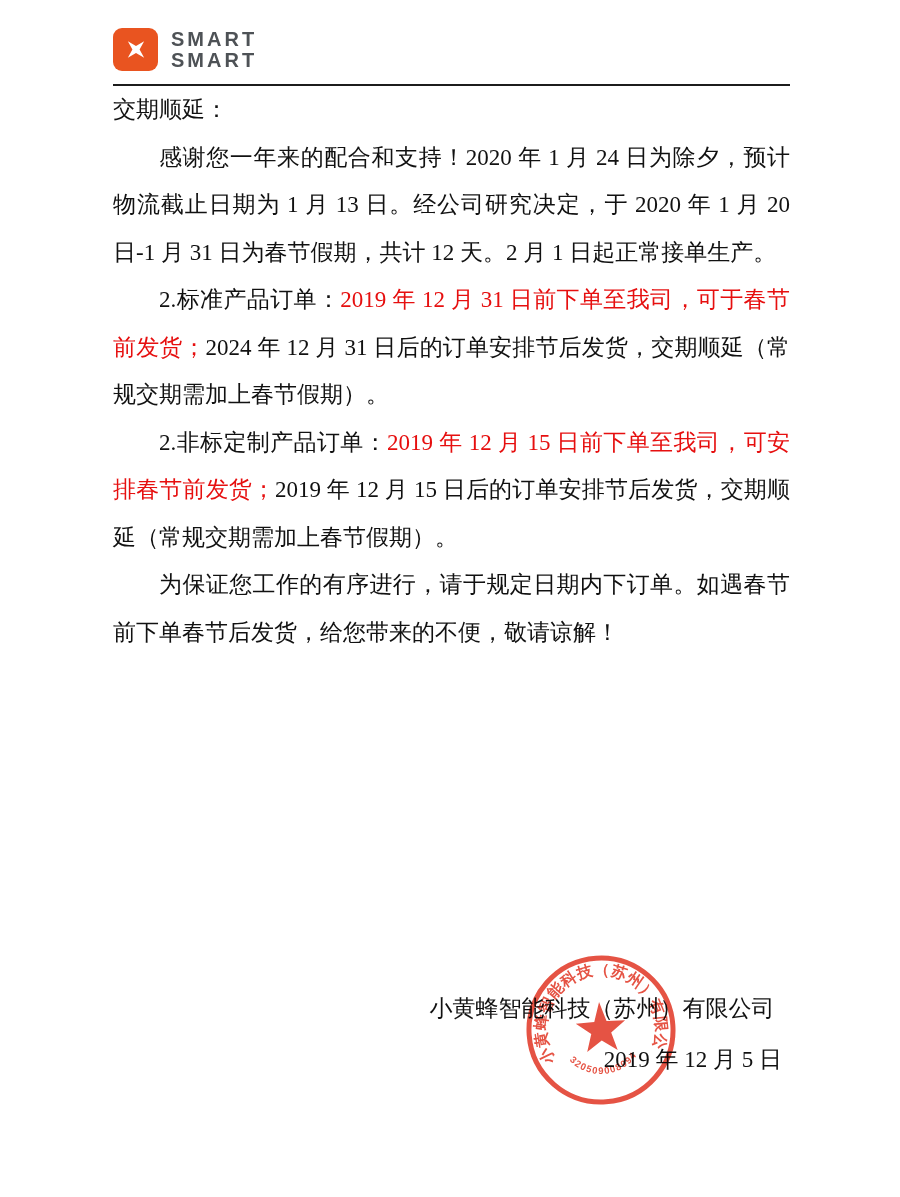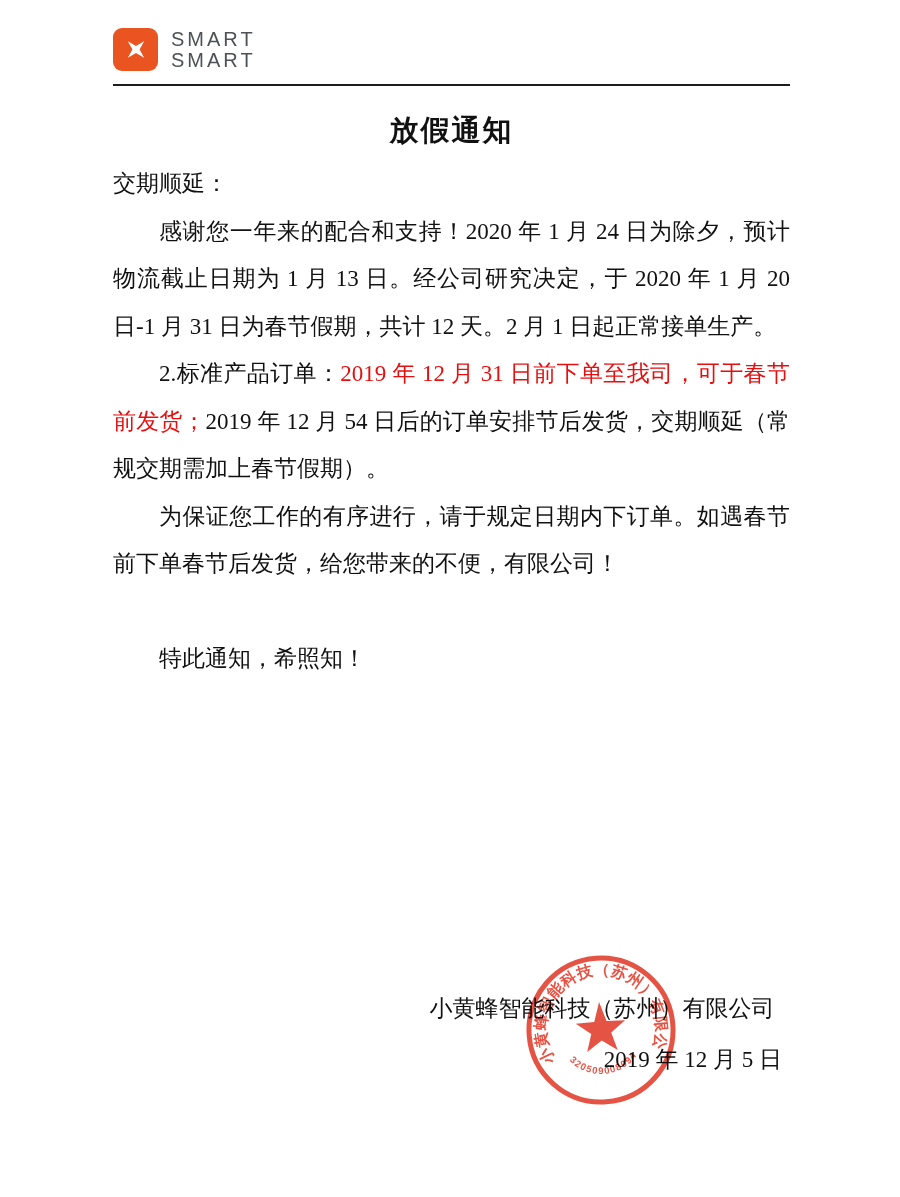--- a/index.html
+++ b/index.html
@@ -25,21 +25,21 @@
   .brand-icon {
     width: 45px; height: 43px;
     background: var(--logo-orange);
     border-radius: 9px;
     display: flex; align-items: center; justify-content: center;
     flex: 0 0 auto;
   }
   .brand-text {
     margin-left: 13px;
     font-family: "Liberation Sans", "DejaVu Sans", sans-serif;
-    font-weight: normal;
+    font-weight: bold;
     font-size: 20px;
     line-height: 21px;
     letter-spacing: 3px;
     color: var(--logo-gray);
   }
 
   
   .doc-title {
     margin: 24px 0 10px 0;
     text-align: center;
@@ -85,30 +85,29 @@
         <svg width="36" height="35" viewBox="0 0 50 48">
           <polygon fill="#ffffff" points="25,19 36.3,12.7 30,24 36.3,35.3 25,29 13.7,35.3 20,24 13.7,12.7"></polygon>
         </svg>
       </div>
       <div class="brand-text">
         <div>SMART</div>
         <div>SMART</div>
       </div>
     </div>
 
-    <div class="doc-title">放假通知</div>
 
     <div class="body-text-area">
       <div class="salutation">交期顺延：</div>
       <div>
           <div class="para"><span>感谢您一年来的配合和支持！2020 年 1 月 24 日为除夕，预计物流截止日期为 1 月 13 日。经公司研究决定，于 2020 年 1 月 20 日-1 月 31 日为春节假期，共计 12 天。2 月 1 日起正常接单生产。</span></div>
-          <div class="para"><span>2.标准产品订单：</span><span class="red">2019 年 12 月 31 日前下单至我司，可于春节前发货；</span><span>2019 年 12 月 54 日后的订单安排节后发货，交期顺延（常规交期需加上春节假期）。</span></div>
-          <div class="para"><span>为保证您工作的有序进行，请于规定日期内下订单。如遇春节前下单春节后发货，给您带来的不便，有限公司！</span></div>
+          <div class="para"><span>2.标准产品订单：</span><span class="red">2019 年 12 月 31 日前下单至我司，可于春节前发货；</span><span>2024 年 12 月 31 日后的订单安排节后发货，交期顺延（常规交期需加上春节假期）。</span></div>
+          <div class="para"><span>2.非标定制产品订单：</span><span class="red">2019 年 12 月 15 日前下单至我司，可安排春节前发货；</span><span>2019 年 12 月 15 日后的订单安排节后发货，交期顺延（常规交期需加上春节假期）。</span></div>
+          <div class="para"><span>为保证您工作的有序进行，请于规定日期内下订单。如遇春节前下单春节后发货，给您带来的不便，敬请谅解！</span></div>
         </div>
-      <div class="closing">特此通知，希照知！</div>
     </div>
 
   </div>
 
   <div class="sig-company">小黄蜂智能科技（苏州）有限公司</div>
   <div class="sig-date">2019 年 12 月 5 日</div>
 
   <svg class="stamp" width="160" height="160" viewBox="0 0 160 160">
     <defs>
       <path id="ringPath" d="M 32.4 107.5 A 55 55 0 1 1 127.6 107.5" fill="none"></path>

